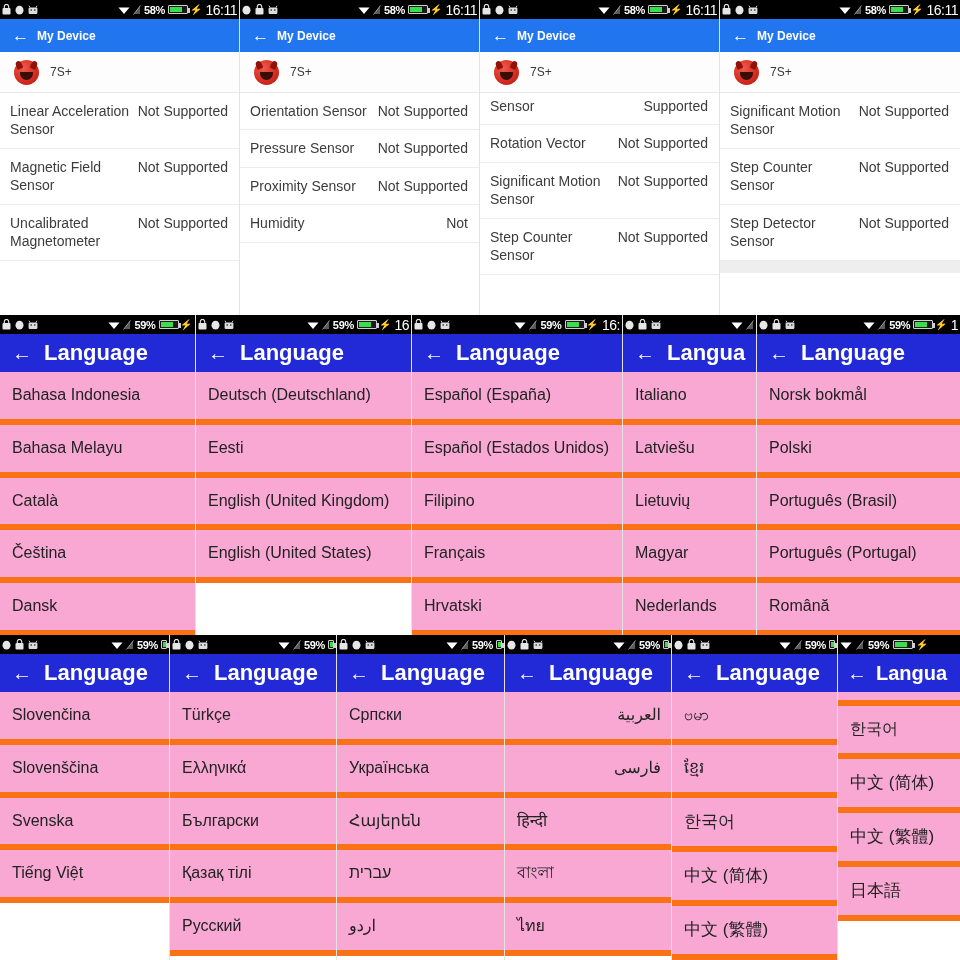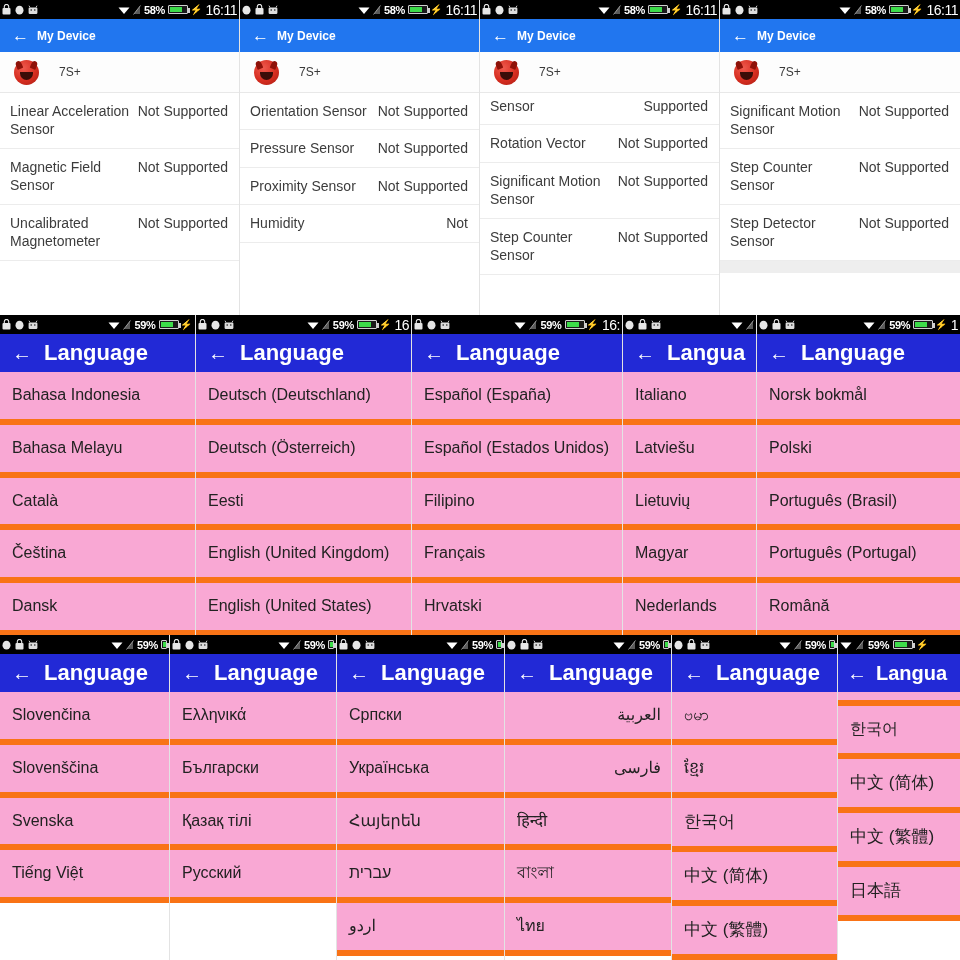--- a/index.html
+++ b/index.html
@@ -106,21 +106,21 @@
     content: ""; position: absolute; top: 1px; width: 6px; height: 8px;
     background: #8e1209; border-radius: 60% 60% 10% 10%;
   }
   .antutu::before { left: 2px; transform: rotate(-22deg); }
   .antutu::after { right: 2px; transform: rotate(22deg); }
   .antutu > b {
     position: absolute; left: 6px; top: 12px;
     width: 13px; height: 8px; border-radius: 0 0 7px 7px;
     background: #3b0d08;
   }
-  .devname { font-size: 12px; color: #3a3a3a; margin-left: 9px; }
+  .devname { font-size: 12px; color: #3a3a3a; }
 
   
   .srow {
     display: flex;
     justify-content: space-between;
     align-items: flex-start;
     padding: 9px 11px 9px 10px;
     border-bottom: 1px solid #ececec;
     font-size: 14px;
     color: #3c3c3c;
@@ -468,21 +468,20 @@
           </span>
         <span class="bolt">⚡</span>
         <span class="sb-clock">16</span>
       </span>
     </div>
     <div class="appbar appbar-lang">
       <span class="back">←</span>
       <span class="title">Language</span>
     </div>
     <div class="lrow">Deutsch (Deutschland)</div>
-    <div class="lrow">Deutsch (Österreich)</div>
     <div class="lrow">Eesti</div>
     <div class="lrow wrap">English (United Kingdom)</div>
     <div class="lrow">English (United States)</div>
   </div>
 
   <div class="panel" style="left:412px;top:315px;width:211px;height:320px;">
     <div class="statusbar">
       <span class="sb-left">
         <span class="sb-ico"><svg width="9" height="11" viewBox="0 0 9 11">
               <rect x="0.5" y="4" width="8" height="6.5" rx="1" fill="#e6e6e6"></rect>
@@ -681,20 +680,21 @@
         <span class="sb-pct">59%</span>
         <span class="batt" style="width:6px">
             <i style="width:3px"></i>
           </span>
       </span>
     </div>
     <div class="appbar appbar-lang">
       <span class="back">←</span>
       <span class="title">Language</span>
     </div>
+    <div class="lrow">Türkçe</div>
     <div class="lrow">Ελληνικά</div>
     <div class="lrow">Български</div>
     <div class="lrow">Қазақ тілі</div>
     <div class="lrow">Русский</div>
   </div>
 
   <div class="panel" style="left:337px;top:635px;width:168px;height:325px;">
     <div class="statusbar">
       <span class="sb-left">
         <span class="sb-ico"><svg width="9" height="11" viewBox="0 0 9 11">

